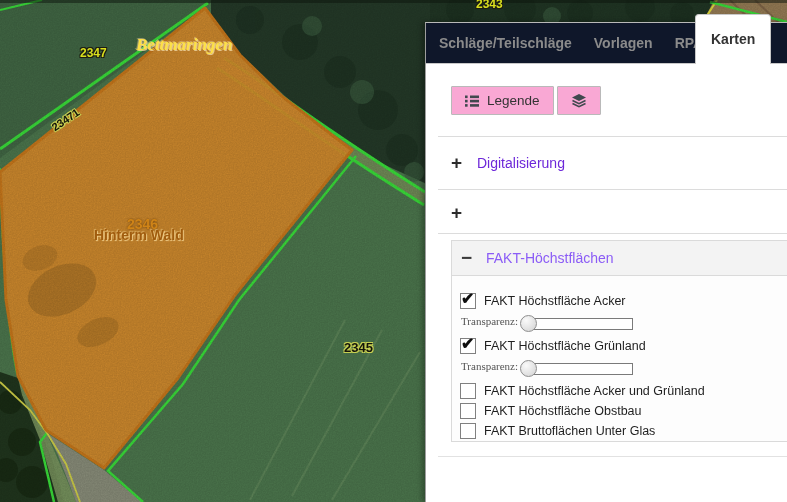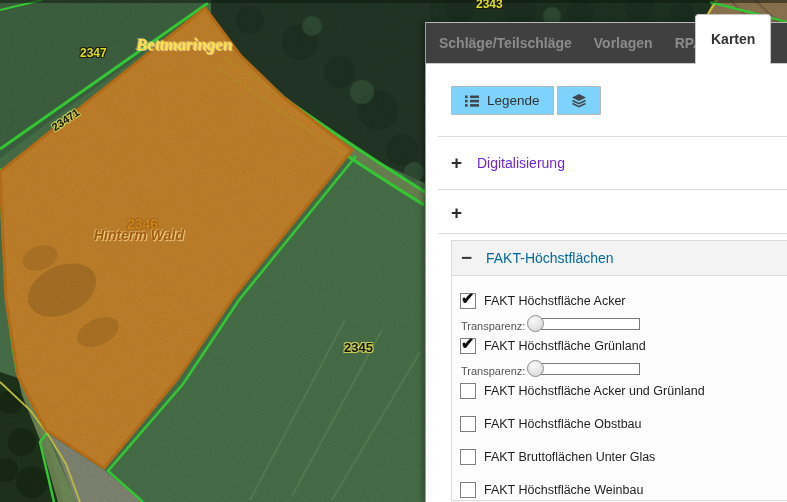--- a/index.html
+++ b/index.html
@@ -12,59 +12,59 @@
   .map svg{display:block;}
   .lbl{position:absolute;font-weight:bold;white-space:nowrap;line-height:1;}
   .lbl-yellow{color:#d9df1e;font-size:12px;
     text-shadow:-1px -1px 0 #1d1d12,1px -1px 0 #1d1d12,-1px 1px 0 #1d1d12,1px 1px 0 #1d1d12;}
   .lbl-darkout{color:#14140a;font-size:13px;
     text-shadow:-1px -1px 0 #c6cf52,1px -1px 0 #c6cf52,-1px 1px 0 #c6cf52,1px 1px 0 #c6cf52;}
   .lbl-place{font-family:Liberation Serif, serif;font-style:italic;font-weight:bold;
     font-size:17px;color:#fde047;
     text-shadow:1px 1px 0 rgba(236,210,158,.85),-1px -1px 0 rgba(236,210,158,.5);}
   .lbl-field{font-size:14px;color:#a05c0e;font-weight:bold;
-    text-shadow:1px 1px 1px rgba(255,226,160,.8),-1px -1px 1px rgba(255,226,160,.45);font-style:italic;}
+    text-shadow:1px 1px 1px rgba(255,226,160,.8),-1px -1px 1px rgba(255,226,160,.45);}
   .lbl-small-orange{font-size:14px;color:#cf8418;text-shadow:0 0 2px rgba(92,52,0,.85);}
   .rot{transform:rotate(-34deg);transform-origin:left top;font-size:11px;}
 
   
   .panel{position:absolute;left:425px;top:22px;right:0;bottom:0;background:#fff;
          border-left:1px solid #9e9e9e;border-top:1px solid #b9b9b9;
          box-shadow:-3px 0 5px rgba(0,0,0,.28);}
-  .tabbar{height:40px;background:#404040;border-bottom:1px solid #c8c8c8;
+  .tabbar{height:40px;background:#0f172a;border-bottom:1px solid #c8c8c8;
           display:flex;align-items:center;padding-left:13px;position:relative;}
   .tab{margin-right:22px;font-size:14px;font-weight:bold;color:#8b8b8b;cursor:pointer;}
   .tab-active{position:absolute;left:269px;bottom:-1px;height:33px;line-height:33px;
           padding:8px 15px;background:#fff;border:1px solid #c8c8c8;border-bottom:none;
           border-radius:4px 4px 0 0;color:#333;font-weight:bold;font-size:14px;}
   .toolbar{margin:22px 0 0 25px;display:flex;gap:3px;}
-  .btn{height:29px;background:#7dd3fc;border:1px solid #b9b9b9;border-radius:1px;
+  .btn{height:29px;background:#f9a8d4;border:1px solid #b9b9b9;border-radius:1px;
        font-size:13.5px;color:#333;display:flex;align-items:center;padding:0 13px;gap:8px;
        font-family:"Liberation Sans",sans-serif;cursor:pointer;}
   .btn svg{flex:none;}
   .divider{border-top:1px solid #dcdcdc;margin-left:12px;}
   .d1{margin-top:21px;}
   .section{padding:18px 0 18px 25px;display:flex;align-items:center;gap:12px;cursor:pointer;}
   .section.s2{padding:16px 0 13px 25px;}
   .sec-icon{font-size:19px;font-weight:bold;color:#2b2b2b;width:14px;line-height:14px;}
   .sec-label{font-size:14px;color:#6d28d9;}
   .fakt-header{margin:6px 0 0 25px;background:#f3f3f3;border:1px solid #dadada;border-right:none;
        height:34px;display:flex;align-items:center;gap:11px;padding-left:9px;cursor:pointer;}
   .fakt-header .sec-icon{color:#3a3a3a;}
-  .fakt-header .sec-label{color:#0369a1;}
+  .fakt-header .sec-label{color:#8b5cf6;}
   .fakt-box{margin-left:25px;border-left:1px solid #dadada;border-bottom:1px solid #dadada;
        background:#fdfdfd;padding:17px 0 2px 6px;}
   .cb-row{display:flex;align-items:center;gap:8px;margin-left:2px;height:16px;}
-  .cb-row + .cb-row{margin-top:17px;}
+  .cb-row + .cb-row{margin-top:4px;}
   .cb-row.after-slider{margin-top:6px;}
   .checkbox{width:14px;height:14px;border:1px solid #808080;background:#fff;position:relative;flex:none;}
   .checkbox .tick{position:absolute;top:-5px;left:0px;font-size:16px;font-weight:bold;color:#0e0e0e;display:none;}
   .checkbox.checked .tick{display:block;}
   .cb-label{font-size:12.5px;color:#1f1f1f;}
-  .slider-row{display:flex;align-items:flex-end;margin:6px 16px 0 3px;height:17px;}
+  .slider-row{display:flex;align-items:flex-start;margin:6px 16px 0 3px;height:17px;font-family:Liberation Serif, serif;}
   .slider-label{font-size:11px;color:#555;margin-right:2px;}
   .slider{position:relative;width:116px;height:17px;}
   .track{position:absolute;left:7px;top:3px;width:104px;height:10px;border:1px solid #7a7a7a;background:#fff;}
   .knob{position:absolute;left:0;top:0;width:15px;height:15px;border:1px solid #8e8e8e;border-radius:50%;
         background:radial-gradient(circle at 35% 30%,#fafafa,#d2d2d2);cursor:pointer;}
   .divider-bottom{border-top:1px solid #e2e2e2;margin:14px 0 0 12px;}
 </style>
 </head>
 <body>
 
@@ -249,23 +249,19 @@
       <div class="cb-row">
         <span class="checkbox"></span>
         <span class="cb-label">FAKT Höchstfläche Obstbau</span>
       </div>
 
       <div class="cb-row">
         <span class="checkbox"></span>
         <span class="cb-label">FAKT Bruttoflächen Unter Glas</span>
       </div>
 
-      <div class="cb-row">
-        <span class="checkbox"></span>
-        <span class="cb-label">FAKT Höchstfläche Weinbau</span>
-      </div>
 
     </div>
 
     <div class="divider-bottom"></div>
 
   </div>
 </div>
 
 </body></html>

